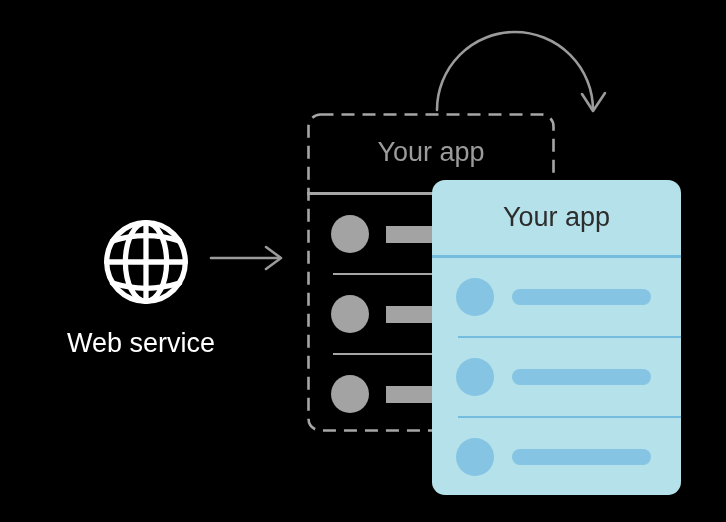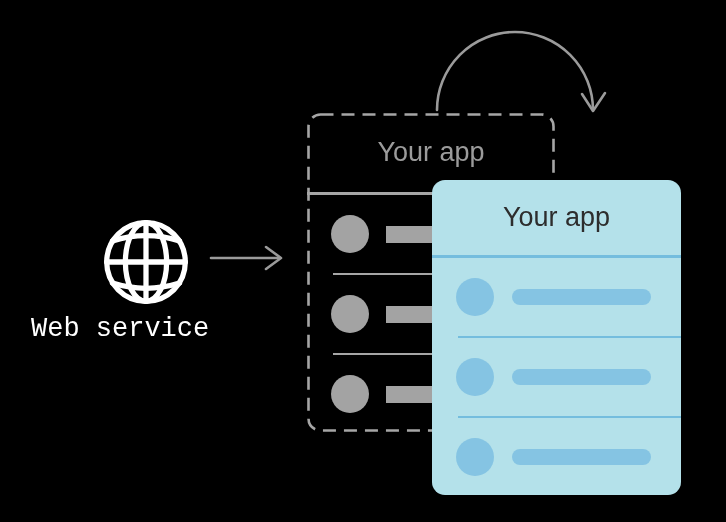--- a/index.html
+++ b/index.html
@@ -20,28 +20,27 @@
   .globe {
     position: absolute;
     left: 100px;
     top: 216px;
     width: 92px;
     height: 92px;
   }
   .ws-label {
     position: absolute;
     left: 31px;
-    top: 313px;
+    top: 327px;
     width: 220px;
-    text-align: left;
+    text-align: center;
     color: #ffffff;
     font-size: 27px;
     line-height: 32px;
     white-space: nowrap;
-    font-family: Liberation Mono, monospace;
   }
 
   
   .arrow-right {
     position: absolute;
     left: 204px;
     top: 244px;
     width: 85px;
     height: 28px;
     z-index: 2;

